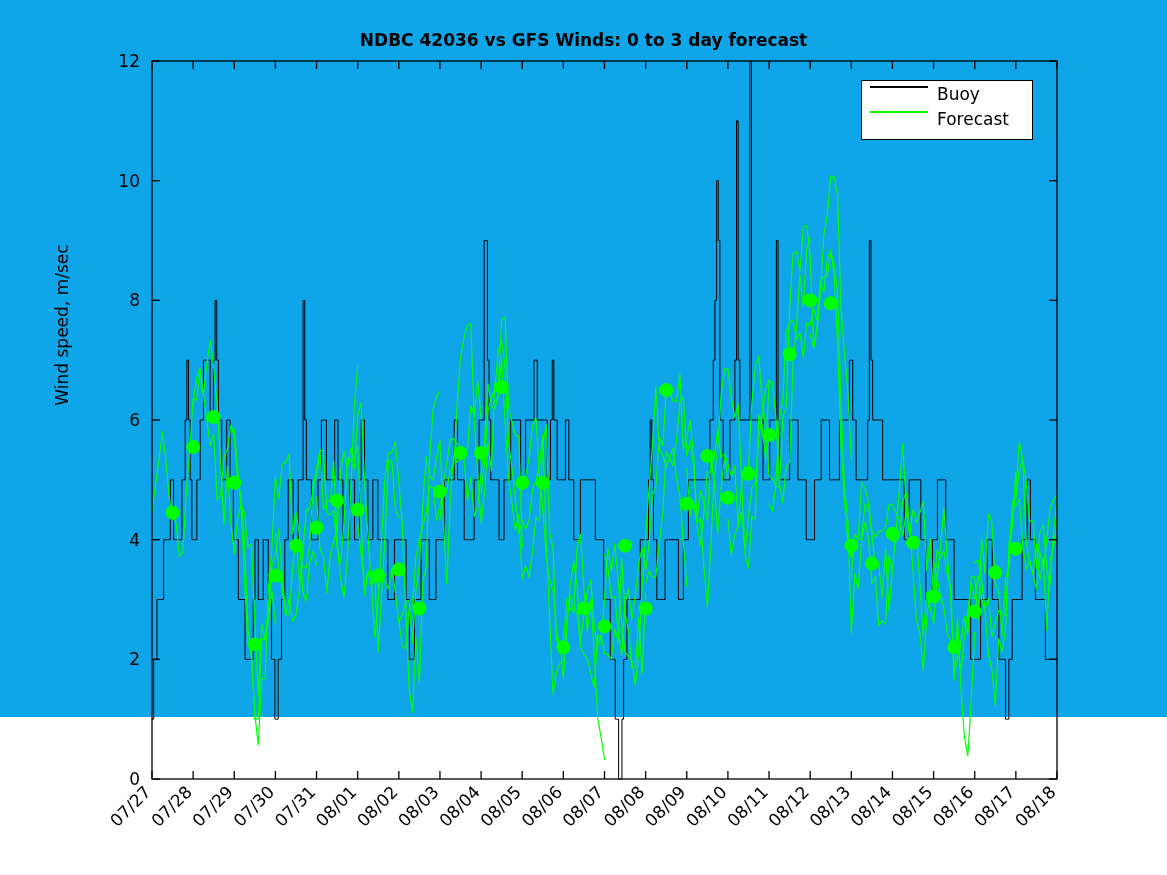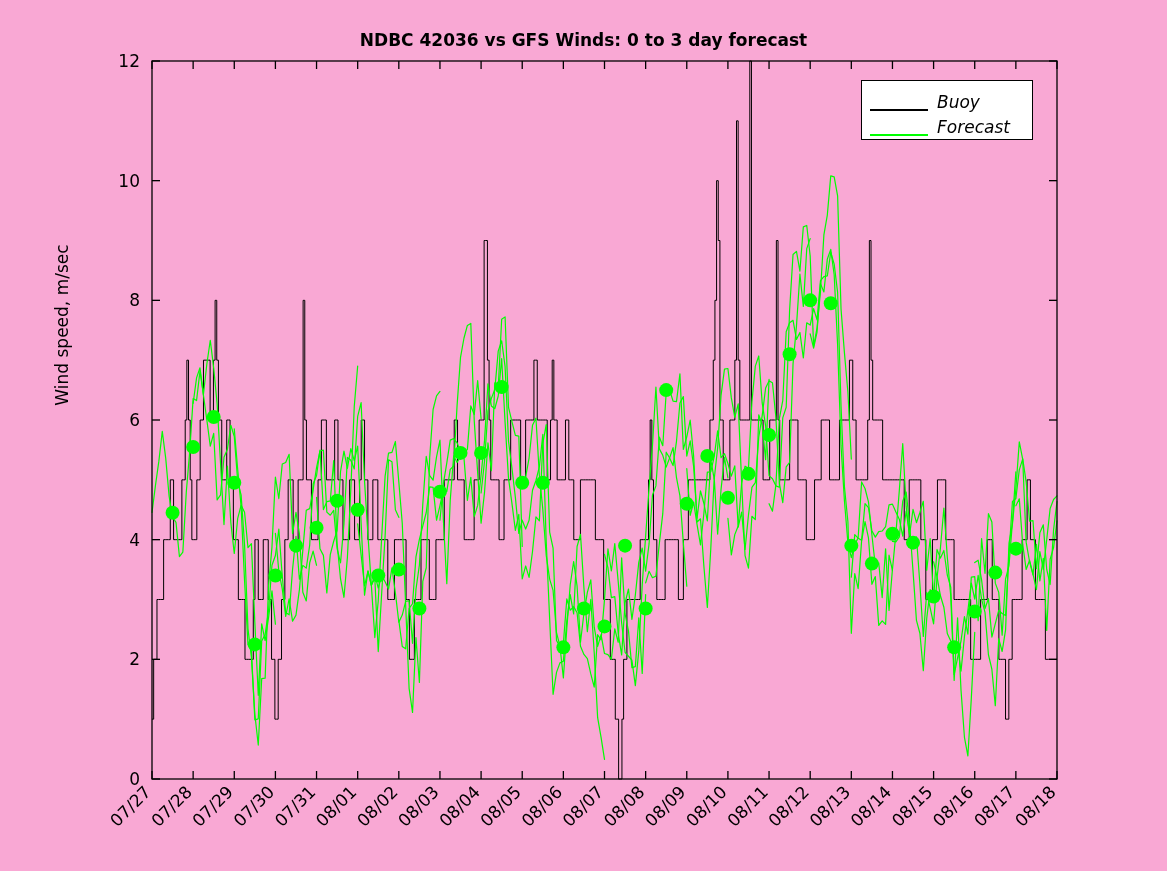--- a/index.html
+++ b/index.html
@@ -1,36 +1,36 @@
 <!DOCTYPE html>
 <html><head>
 <meta charset="utf-8">
 <style>
   html,body{margin:0;padding:0;background:#ffffff;}
   body{width:1167px;height:875px;font-family:"DejaVu Sans",sans-serif;overflow:hidden;}
-  #figure{position:relative;width:1167px;height:871px;background:#f9a8d4;}
+  #figure{position:relative;width:1167px;height:717px;background:#0ea5e9;}
   #chart-title{
     position:absolute;left:0;top:30px;width:1167px;text-align:center;
     font-family:"DejaVu Sans",sans-serif;font-size:17px;font-weight:bold;color:#000;
     letter-spacing:0px;
   }
   #plot-svg{position:absolute;left:0;top:0;}
   .axis-tick-label{font-family:"DejaVu Sans",sans-serif;font-size:17px;fill:#000;}
   .xtick-label{font-family:"DejaVu Sans",sans-serif;font-size:17px;fill:#000;}
   #ylabel{
     position:absolute;left:-58px;top:315px;width:240px;text-align:center;
     font-family:"DejaVu Sans",sans-serif;font-size:17px;color:#000;
     transform:rotate(-90deg);transform-origin:center center;white-space:nowrap;
   }
   #legend-box{
     position:absolute;left:861px;top:80px;width:172px;height:60px;
     background:#ffffff;border:1px solid #000;box-sizing:border-box;
     padding:5px 8px;
   }
-  .legend-row{display:flex;align-items:flex-end;height:25px;font-style:italic;}
+  .legend-row{display:flex;align-items:flex-start;height:25px;}
   .legend-swatch{width:58px;height:0;border-top-width:2px;border-top-style:solid;margin-right:9px;}
   .legend-text{font-family:"DejaVu Sans",sans-serif;font-size:17px;color:#000;line-height:1;}
 </style>
 </head>
 <body>
 
 <div id="figure">
 
   <div id="chart-title">NDBC 42036 vs GFS Winds: 0 to 3 day forecast</div>
 

